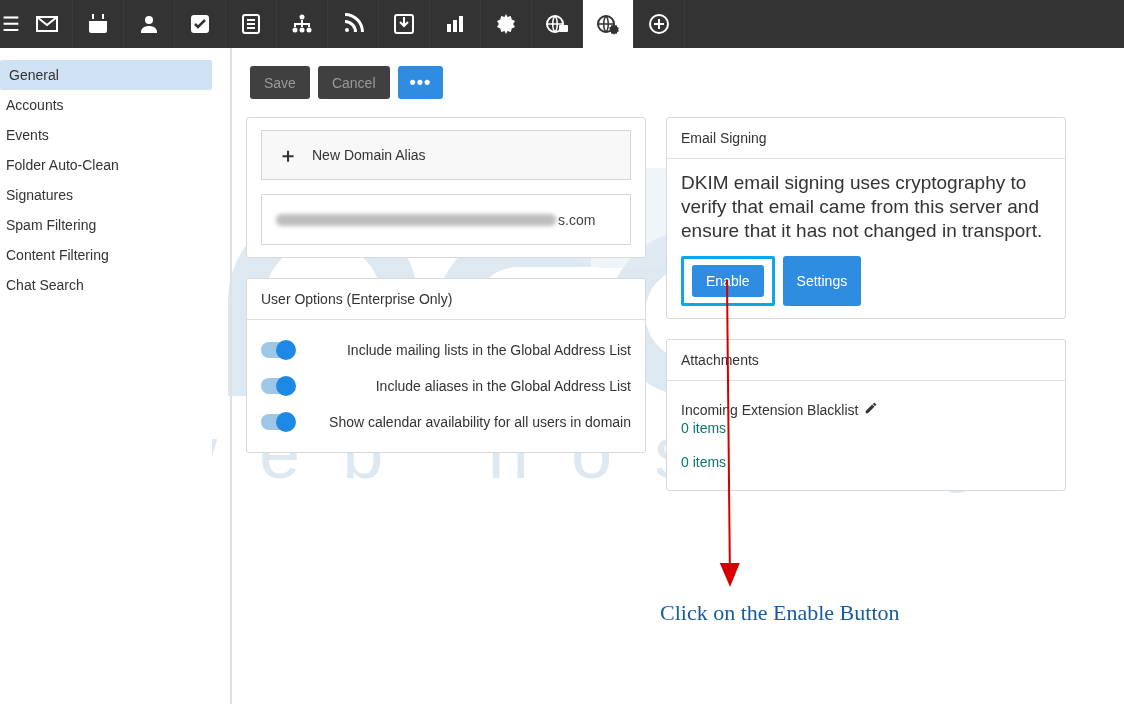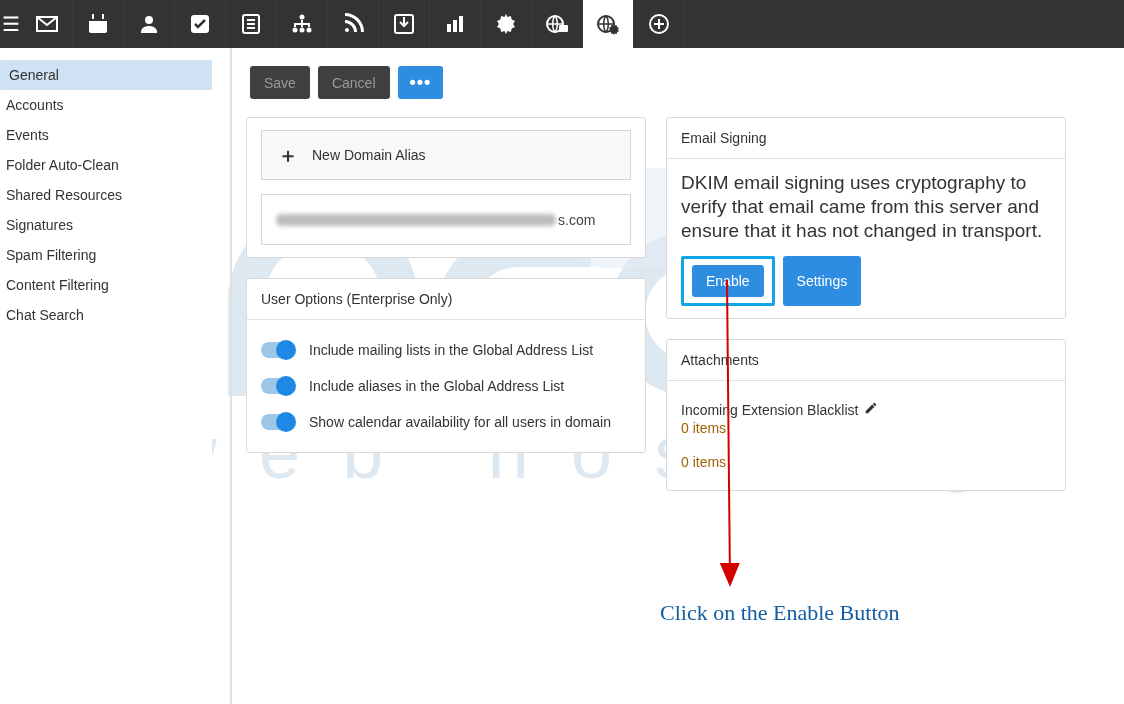--- a/index.html
+++ b/index.html
@@ -146,20 +146,21 @@
     color: #444;
     font-weight: 500;
     margin-left: 2px;
   }
 
   .toggle-row {
     display: flex;
     align-items: center;
     gap: 14px;
     padding: 10px 0;
+    justify-content: space-between;
   }
   .toggle {
     width: 34px;
     height: 16px;
     background: #9dc6e7;
     border-radius: 8px;
     position: relative;
   }
   .toggle::after {
     content: "";
@@ -181,21 +182,21 @@
   .enable-group { display: inline-flex; gap: 8px; }
   .red-box {
     border: 3px solid #0ea5e9;
     padding: 6px 8px;
     display: inline-flex;
     border-radius: 2px;
   }
 
   .attach-row { padding: 8px 0; }
   .attach-label { display: flex; align-items: center; gap: 6px; font-size: 14px; }
-  .attach-count { color: #a16207; margin-top: 2px; }
+  .attach-count { color: #0f766e; margin-top: 2px; }
   .pencil svg { width: 14px; height: 14px; }
 
   
   .watermark {
     position: absolute;
     top: 70px; left: 100px; right: 40px;
     height: 560px;
     display: flex;
     flex-direction: column;
     align-items: center;
@@ -368,21 +369,20 @@
         <line x1="7" y1="12" x2="17" y2="12"></line>
       </svg>
   </div>
 </div>
 
 <div class="sidebar">
   <div class="item selected">General</div>
   <div class="item">Accounts</div>
   <div class="item">Events</div>
   <div class="item">Folder Auto-Clean</div>
-  <div class="item">Shared Resources</div>
   <div class="item">Signatures</div>
   <div class="item">Spam Filtering</div>
   <div class="item">Content Filtering</div>
   <div class="item">Chat Search</div>
 </div>
 
 <div class="vdiv"></div>
 
 <div class="main">
   <div class="toolbar">

